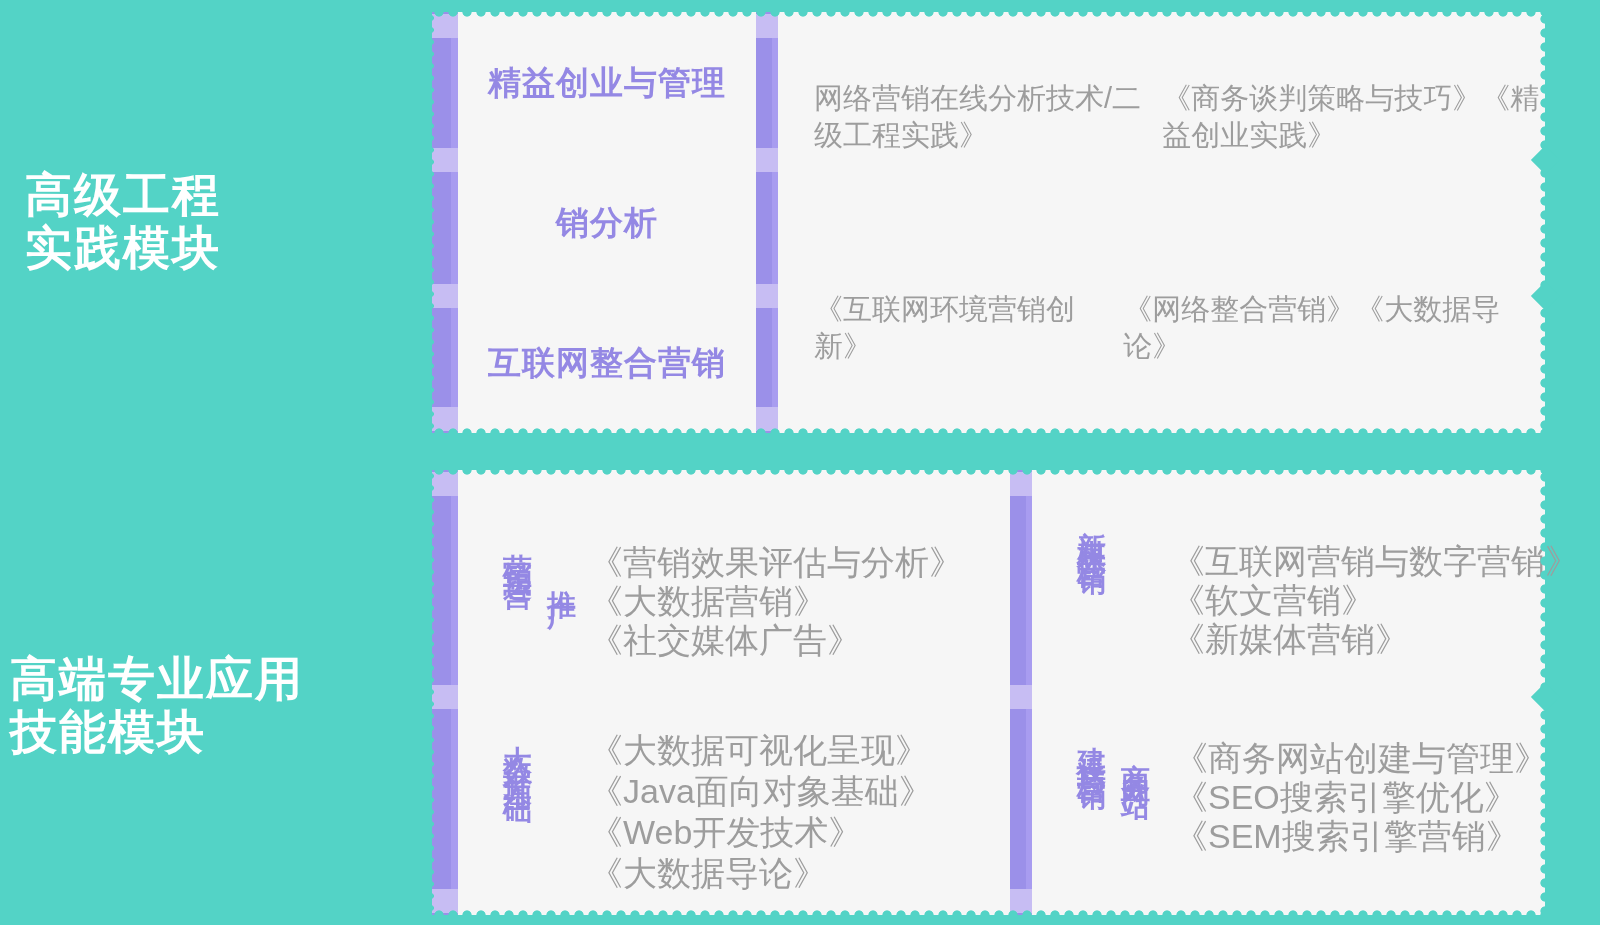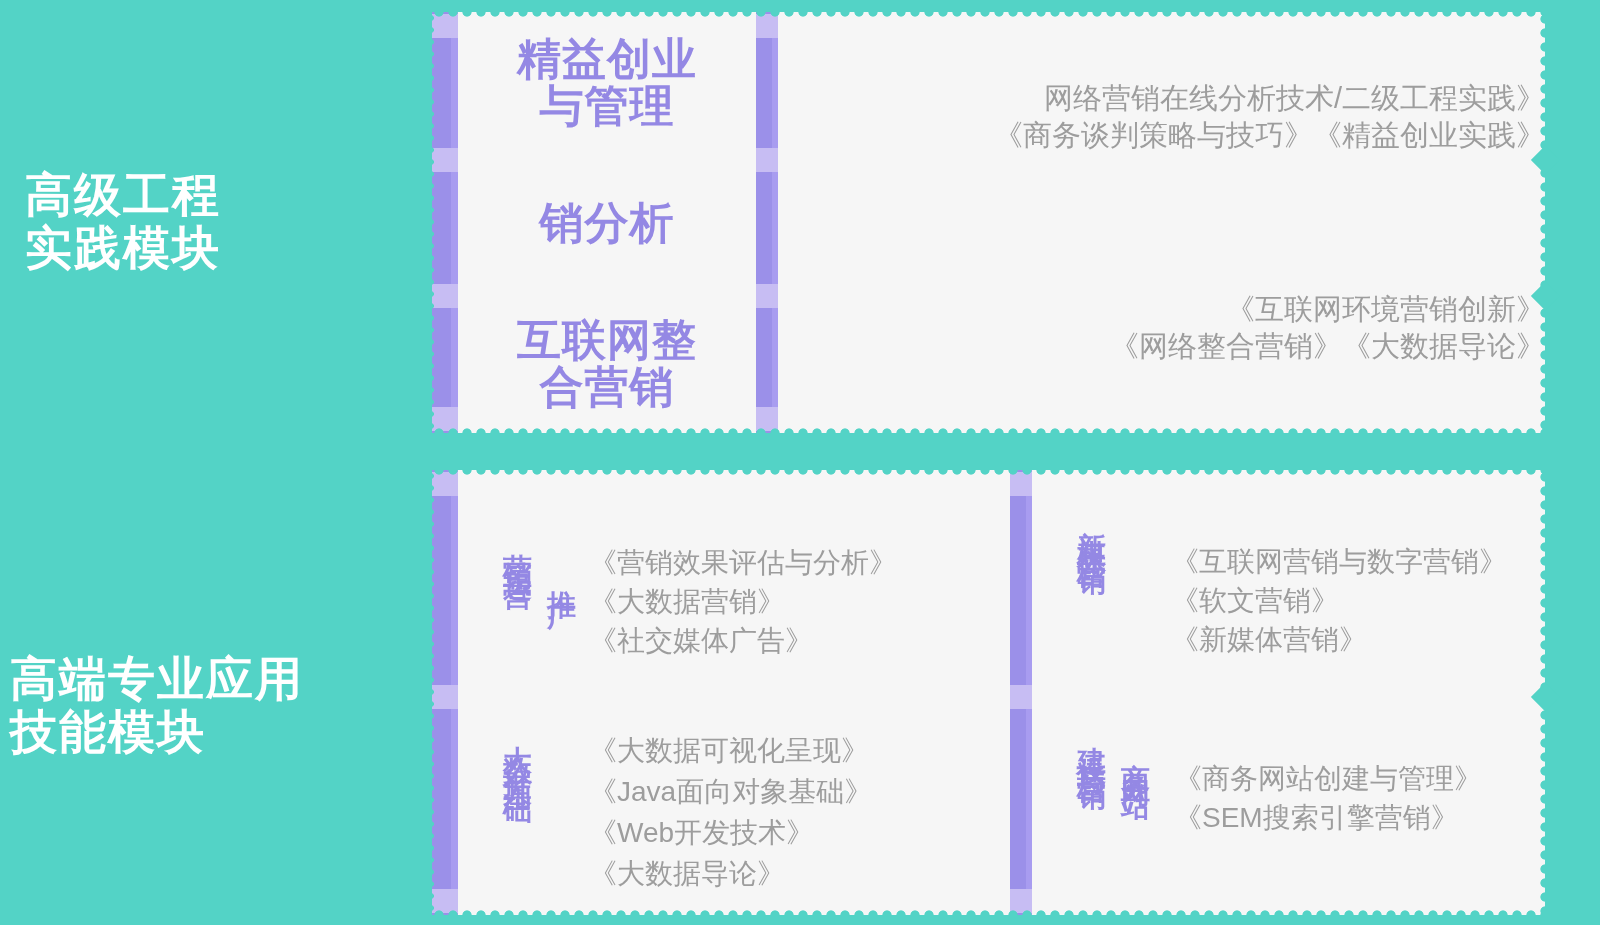--- a/index.html
+++ b/index.html
@@ -49,40 +49,40 @@
     background-image:radial-gradient(circle at 8px 7px,var(--teal) 4.2px,rgba(0,0,0,0) 5px);
     background-size:9px 14px;background-repeat:repeat-y;}
   .sc-left{position:absolute;top:0;bottom:0;left:-1px;width:6px;z-index:5;
     background-image:radial-gradient(circle at 0px 6px,var(--teal) 2.6px,rgba(0,0,0,0) 3.2px);
     background-size:6px 12px;background-repeat:repeat-y;}
   .notch{position:absolute;right:-10px;width:20px;height:20px;background:var(--teal);
     transform:rotate(45deg);z-index:6;}
 
   
   .label-panel{flex:0 0 298px;display:flex;flex-direction:column;}
-  .lrow{flex:1;display:flex;flex-direction:column;align-items:center;justify-content:center;
-    font-weight:bold;color:var(--labelc);font-size:44px;line-height:47px;letter-spacing:1px;}
+  .lrow{flex:1;display:flex;flex-direction:row;align-items:center;justify-content:center;
+    font-weight:bold;color:var(--labelc);font-size:33px;line-height:47px;letter-spacing:1px;}
   .course-panel{flex:1;display:flex;flex-direction:column;}
-  .crow{flex:1;display:flex;flex-direction:column;align-items:flex-end;justify-content:center;
-    font-size:29px;line-height:37px;color:var(--coursec);}
+  .crow{flex:1;display:flex;flex-direction:row;align-items:center;justify-content:center;
+    font-size:29px;line-height:37px;color:var(--coursec);padding-left:36px;}
 
   
   .bcard{position:absolute;top:0;bottom:0;}
   .bc-left{left:26px;width:552px;}
   .bc-right{left:600px;right:0;}
   .bgroup{position:absolute;display:flex;align-items:flex-start;}
   .vcols{display:flex;flex:0 0 auto;}
   .vcol{writing-mode:vertical-rl;text-orientation:upright;letter-spacing:9px;
     font-weight:bold;color:var(--labelc);font-size:29px;line-height:30px;}
   .vcol+.vcol{margin-left:14px;}
-  .courses{font-size:28px;color:var(--coursec);line-height:39px;white-space:nowrap;}
+  .courses{font-size:34px;color:var(--coursec);line-height:39px;white-space:nowrap;}
   .g-l1{left:45px;top:60px;}  .g-l1 .vcols{width:86px;} .g-l1 .vcol2{margin-top:37px;} .g-l1 .courses{margin-top:13px;}
   .g-l2{left:45px;top:252px;} .g-l2 .vcols{width:86px;} .g-l2 .vcol{letter-spacing:12px;} .g-l2 .courses{margin-top:8px;line-height:41px;}
   .g-r1{left:45px;top:38px;}  .g-r1 .vcols{width:94px;} .g-r1 .courses{margin-top:34px;}
-  .g-r2{left:45px;top:253px;} .g-r2 .vcols{width:97px;} .g-r2 .vcol2{margin-top:17px;} .g-r2 .courses{margin-top:36px;}
+  .g-r2{left:45px;top:253px;} .g-r2 .vcols{width:97px;} .g-r2 .vcol2{margin-top:17px;} .g-r2 .courses{margin-top:16px;}
 </style>
 </head>
 <body>
 
 <div class="canvas">
 
   <div class="module-title mt-top">
     <div>高级工程</div>
     <div>实践模块</div>
   </div>
@@ -189,20 +189,21 @@
           <div>《新媒体营销》</div>
         </div>
       </div>
       <div class="bgroup g-r2">
         <div class="vcols">
           <div class="vcol">建设与营销</div>
           <div class="vcol vcol2">商务网站</div>
         </div>
         <div class="courses">
           <div>《商务网站创建与管理》</div>
+          <div>《SEO搜索引擎优化》</div>
           <div>《SEM搜索引擎营销》</div>
         </div>
       </div>
     </div>
 
     <i class="sc-top"></i>
     <i class="sc-bottom"></i>
     <i class="sc-right"></i>
     <i class="sc-left"></i>
     <i class="notch" style="top:217px"></i>

